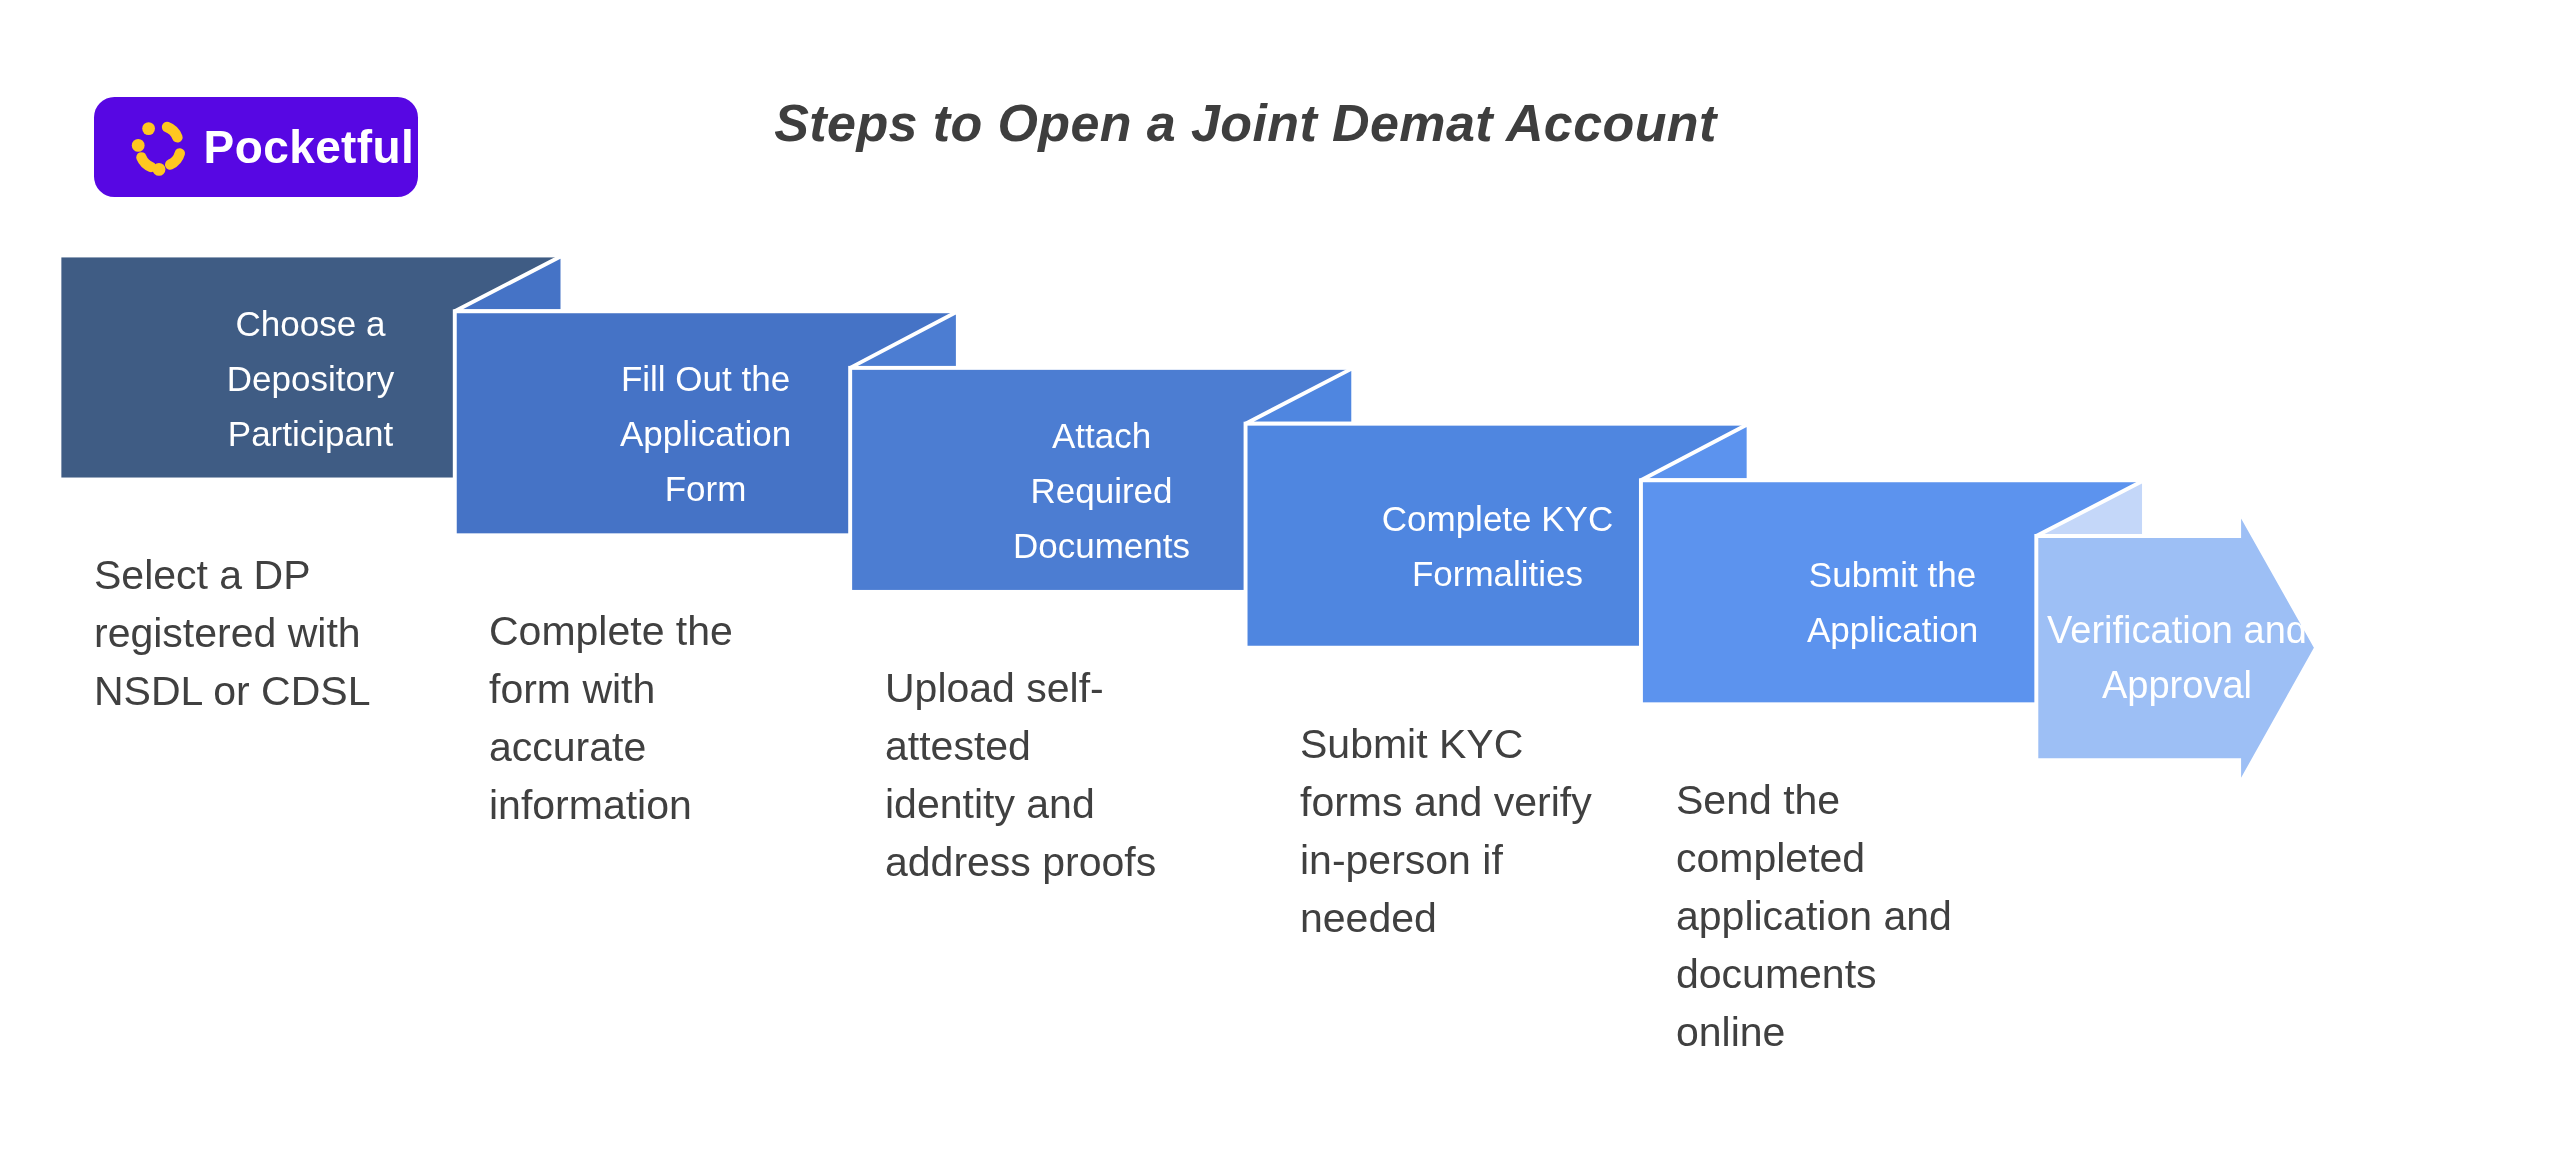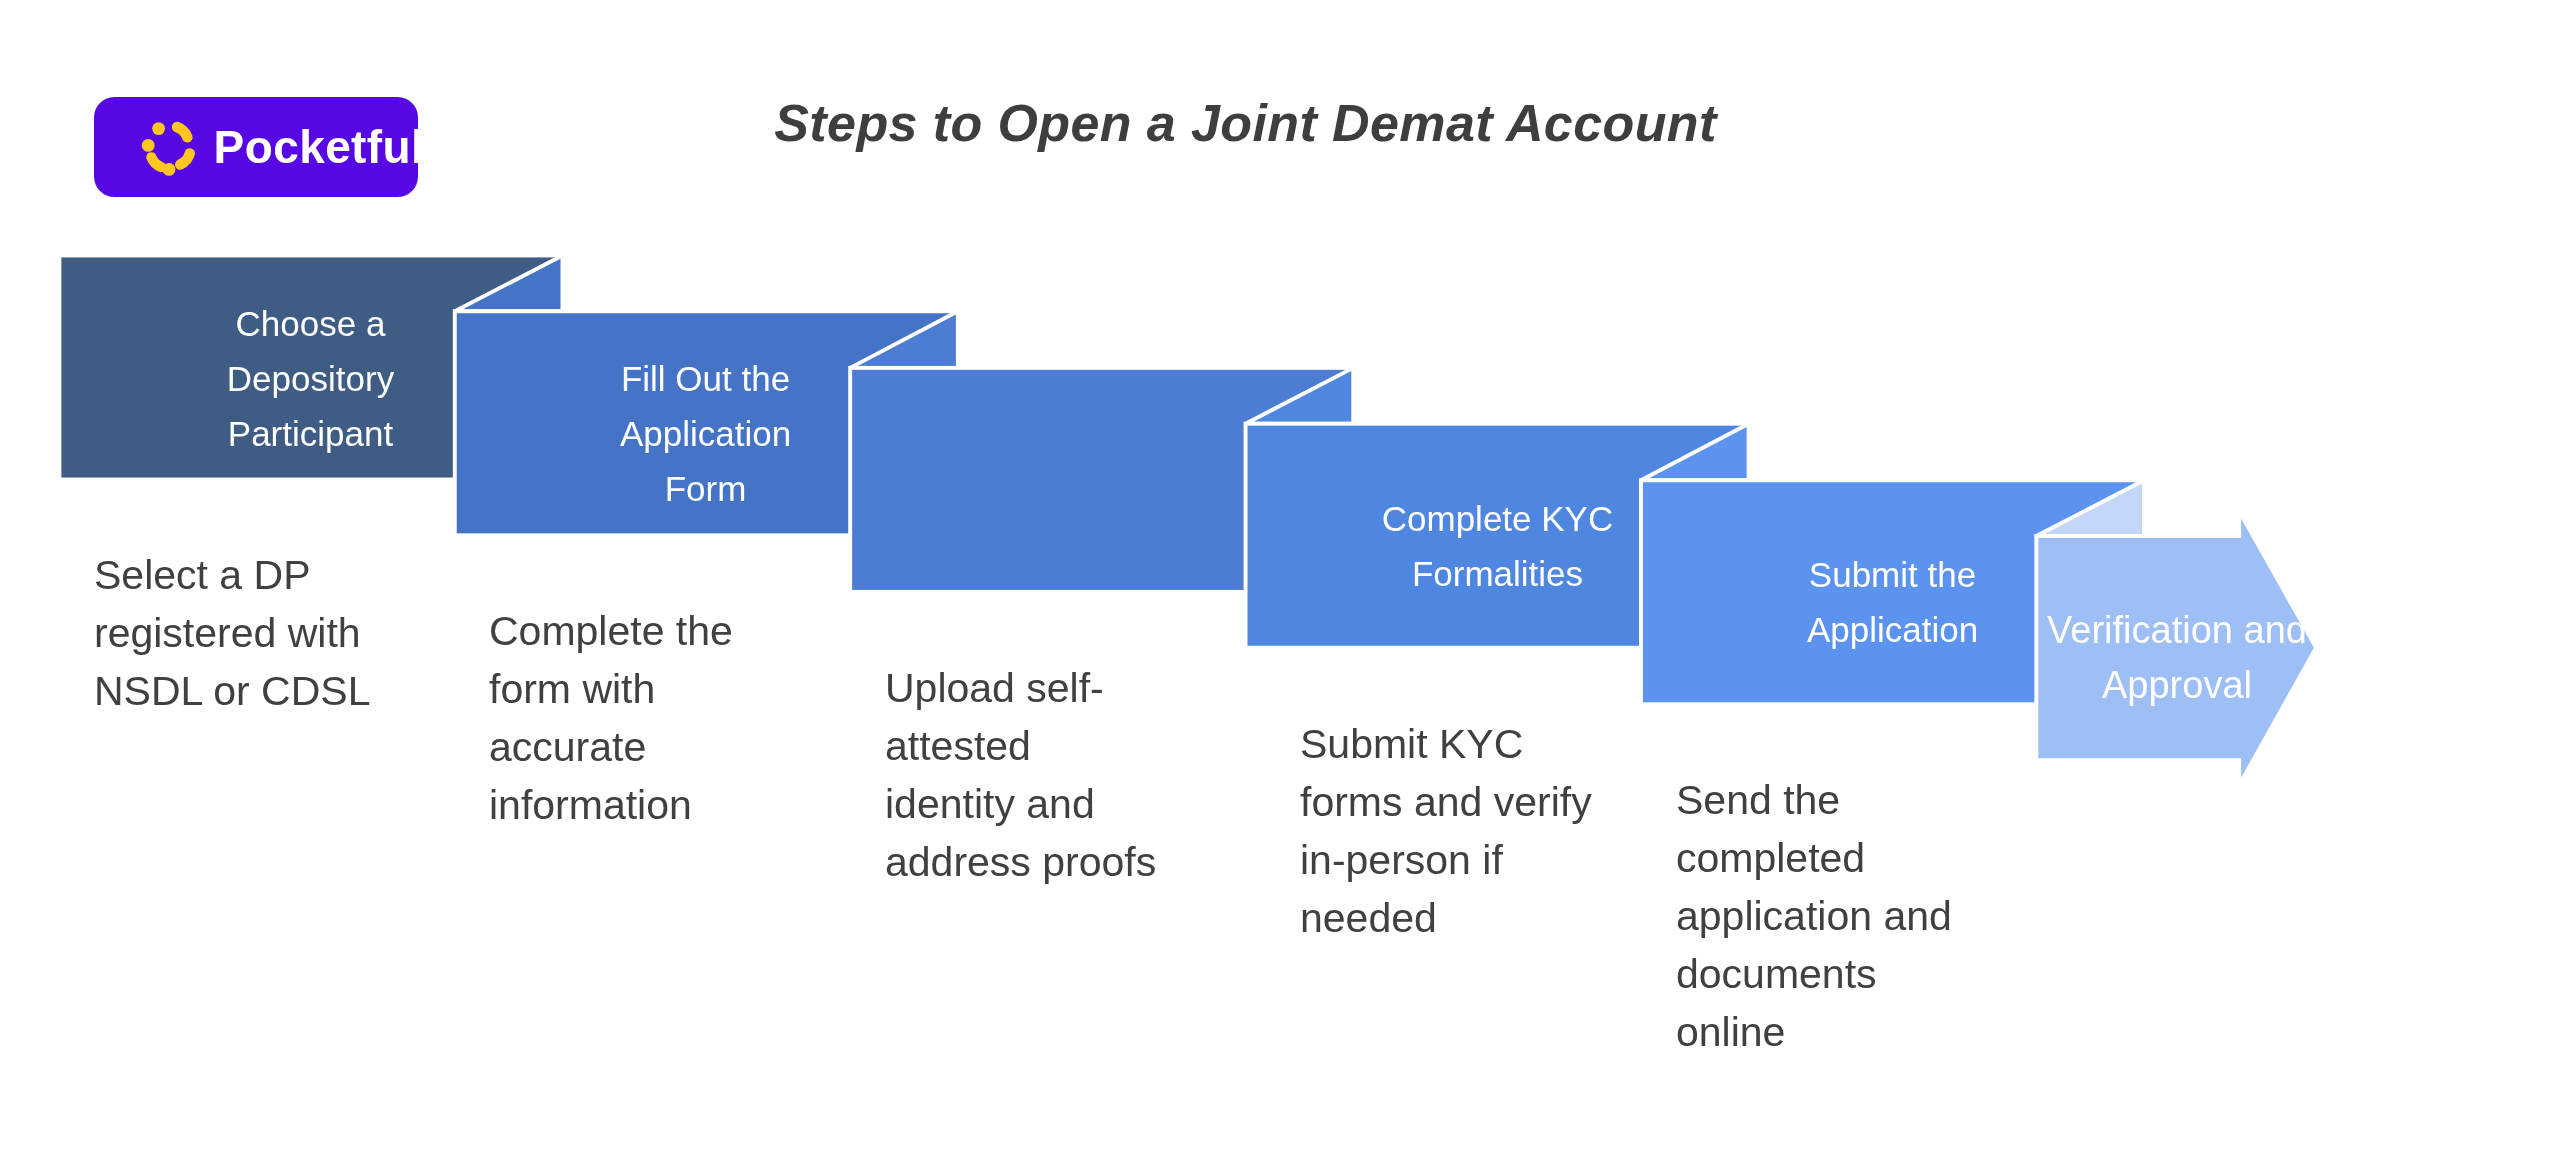--- a/index.html
+++ b/index.html
@@ -19,21 +19,21 @@
     color:var(--title-color,#3E3E3E);
     letter-spacing:0.4px;
     font-style:italic;
   }
 
   .logo{
     position:absolute;left:94px;top:97px;width:324px;height:100px;
     background:var(--logo-bg,#5707E3);
     border-radius:20.4px;
     display:flex;align-items:center;justify-content:flex-start;
-    gap:12.6px;padding:13px;box-sizing:border-box;
+    gap:12.6px;padding:3px;box-sizing:border-box;
   }
   .logo-icon{width:64px;height:64px;margin-left:30px;flex:0 0 auto;}
   .logo-icon path{fill:none;stroke:var(--logo-icon,#FFC720);stroke-width:13;stroke-linecap:round;}
   .logo-icon circle{fill:var(--logo-icon,#FFC720);}
   .logo-text{
     color:var(--logo-text,#fff);
     font-size:46px;font-weight:bold;letter-spacing:0.4px;
   }
 
   .step-label{
@@ -93,20 +93,23 @@
   </div>
 
   <div class="main-title">Steps to Open a Joint Demat Account</div>
 
   <div class="step-label" style="left:59px;   top:256px; width:503px; height:224px;">Choose a
 Depository
 Participant</div>
   <div class="step-label" style="left:454px;  top:311px; width:503px; height:224px;">Fill Out the
 Application
 Form</div>
+  <div class="step-label" style="left:850px; top:368px; width:503px; height:224px;">Attach
+Required
+Documents</div>
   <div class="step-label" style="left:1246px; top:424px; width:503px; height:224px;">Complete KYC
 Formalities</div>
   <div class="step-label" style="left:1641px; top:480px; width:503px; height:224px;">Submit the
 Application</div>
   <div class="step-label" style="left:2018px; top:536px; width:318px; height:224px; font-size:38px;">Verification and
 Approval</div>
 
   <div class="step-caption" style="left:94px;  top:546px;">Select a DP
 registered with
 NSDL or CDSL</div>

